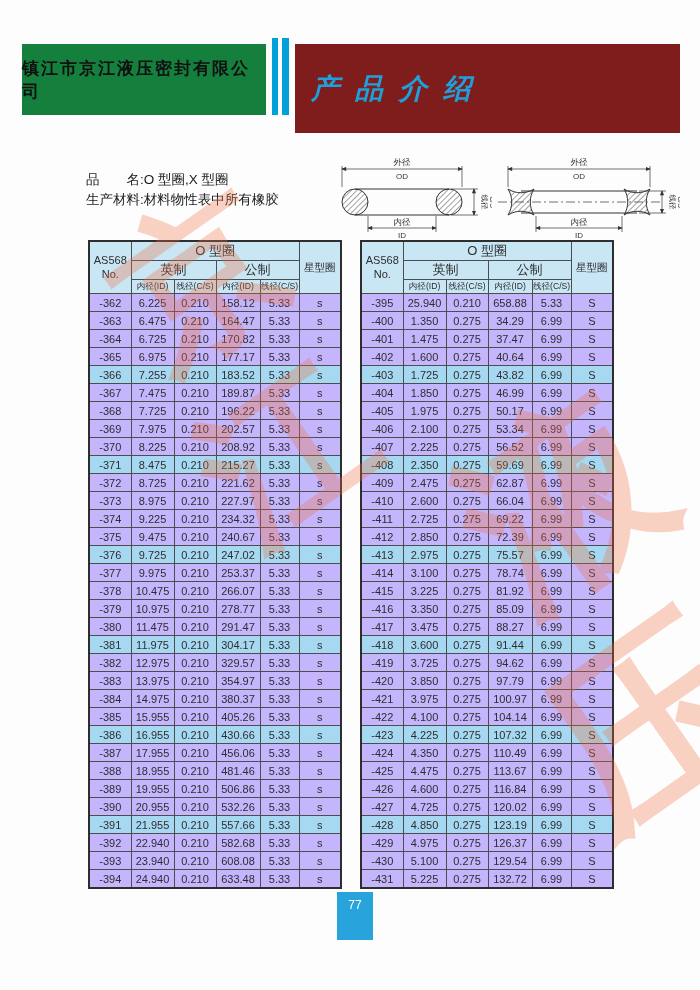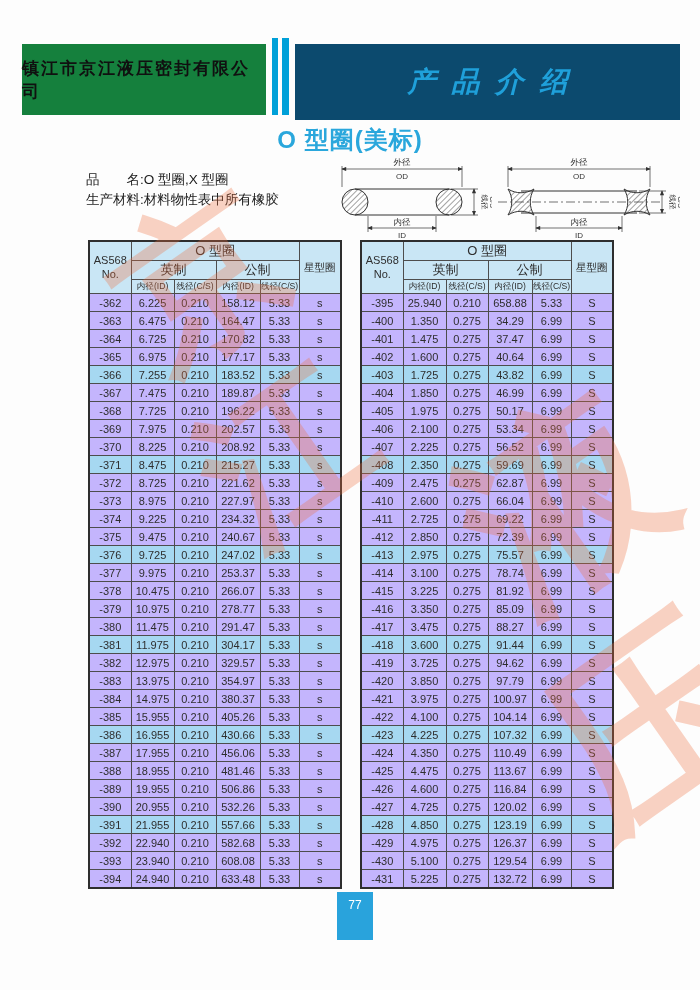--- a/index.html
+++ b/index.html
@@ -7,22 +7,22 @@
         font-family:"Liberation Sans", sans-serif;}
 
   
   .hdr-dark{position:absolute;left:22px;top:44px;width:244px;height:71px;background:#15803d;
             display:flex;align-items:center;justify-content:center;}
   .company{color:#101010;font-size:17px;font-weight:bold;letter-spacing:2px;
            font-family:"Liberation Serif", serif;}
   .hdr-bar{position:absolute;top:38px;height:77px;background:#00a0d8;}
   .hdr-bar.b1{left:272px;width:6px;}
   .hdr-bar.b2{left:282px;width:7px;}
-  .hdr-light{position:absolute;left:295px;top:44px;width:385px;height:76px;background:#0c4a6e;
-             display:flex;align-items:center;justify-content:center;}
+  .hdr-light{position:absolute;left:295px;top:44px;width:385px;height:89px;background:#7f1d1d;
+             display:flex;align-items:center;justify-content:flex-start;}
   .section-title{color:#1fa0da;font-size:28px;font-weight:bold;font-style:italic;
                  letter-spacing:16px;font-family:"Liberation Serif", serif;text-indent:16px;}
 
   
   .page-title{position:absolute;left:0;right:0;top:124px;text-align:center;
               color:#2aa7dc;font-size:24px;font-weight:bold;letter-spacing:1px;}
   .info{position:absolute;left:86px;top:170px;font-size:13.5px;color:#1a1a1a;line-height:20px;}
 
   
   .diagram{position:absolute;top:156px;}
@@ -66,21 +66,20 @@
 
   <div class="hdr-dark">
     <span class="company">镇江市京江液压密封有限公司</span>
   </div>
   <div class="hdr-bar b1"></div>
   <div class="hdr-bar b2"></div>
   <div class="hdr-light">
     <span class="section-title">产品介绍</span>
   </div>
 
-  <div class="page-title">O 型圈(美标)</div>
 
   <div class="info">
     <div>品　　名:O 型圈,X 型圈</div>
     <div>生产材料:材料物性表中所有橡胶</div>
   </div>
 
   <div class="diagram d1">
     <svg width="158" height="84" viewBox="0 0 158 84">
       <defs>
         <pattern id="hatch1" width="4" height="4" patternUnits="userSpaceOnUse" patternTransform="rotate(45)">

